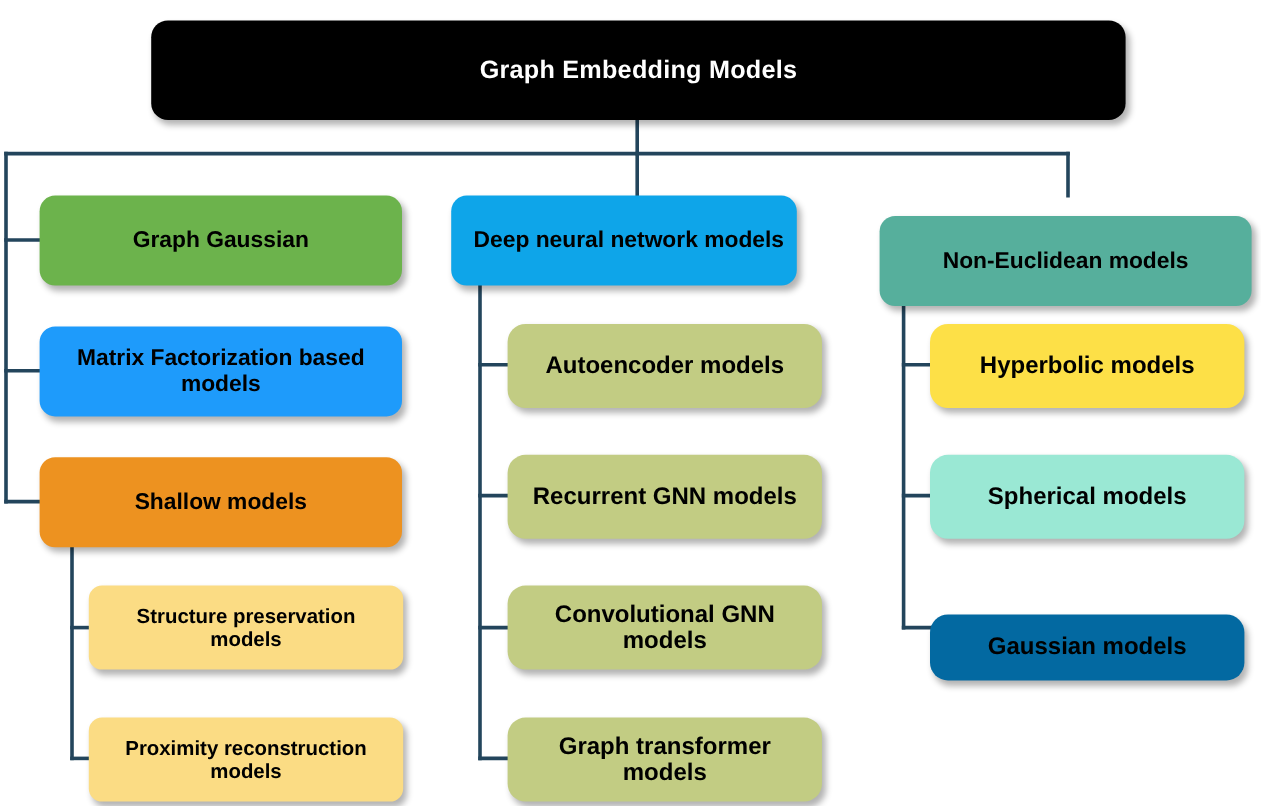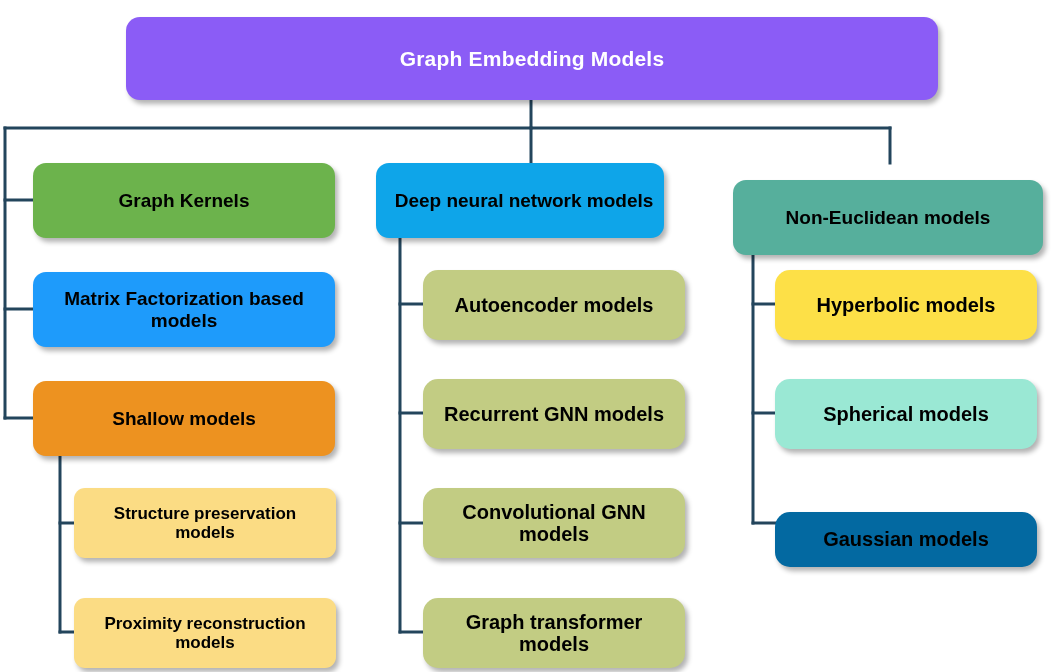--- a/index.html
+++ b/index.html
@@ -93,26 +93,26 @@
       <path d="M400,523 L424,523"></path>
       <path d="M400,632 L424,632"></path>
 
       <path d="M753,238 L753,523"></path>
       <path d="M753,304 L776,304"></path>
       <path d="M753,413 L776,413"></path>
       <path d="M753,523 L776,523"></path>
     </g>
   </svg>
 
-  <div class="node root" style="left:126px; top:17px; width:812px; height:83px; background:#8b5cf6;">
+  <div class="node root" style="left:126px; top:17px; width:812px; height:83px; background:#000000;">
     <span>Graph Embedding Models</span>
   </div>
 
   <div class="node level1" style="left:33px; top:163px; width:302px; height:75px; background:#6CB34C;">
-    <span>Graph Kernels</span>
+    <span>Graph Gaussian</span>
   </div>
 
   <div class="node level1" style="left:33px; top:272px; width:302px; height:75px; background:#1E9BFB;">
     <span>Matrix Factorization based models</span>
   </div>
 
   <div class="node level1" style="left:33px; top:381px; width:302px; height:75px; background:#ED9220;">
     <span>Shallow models</span>
   </div>
 

